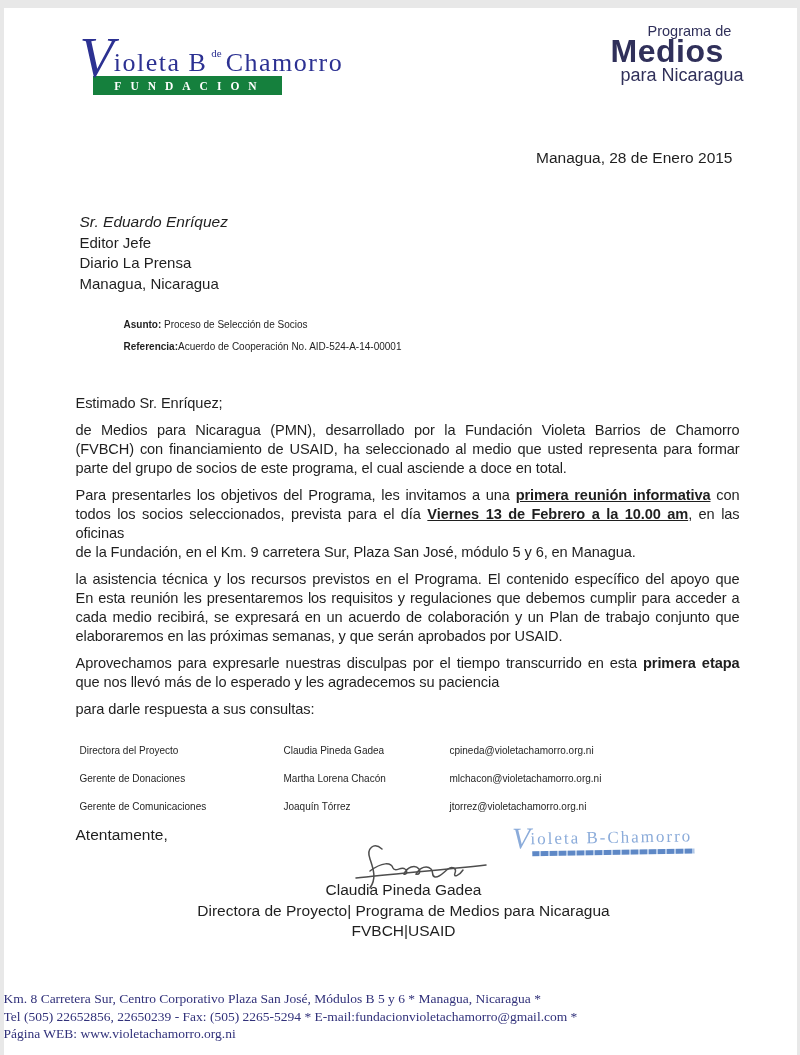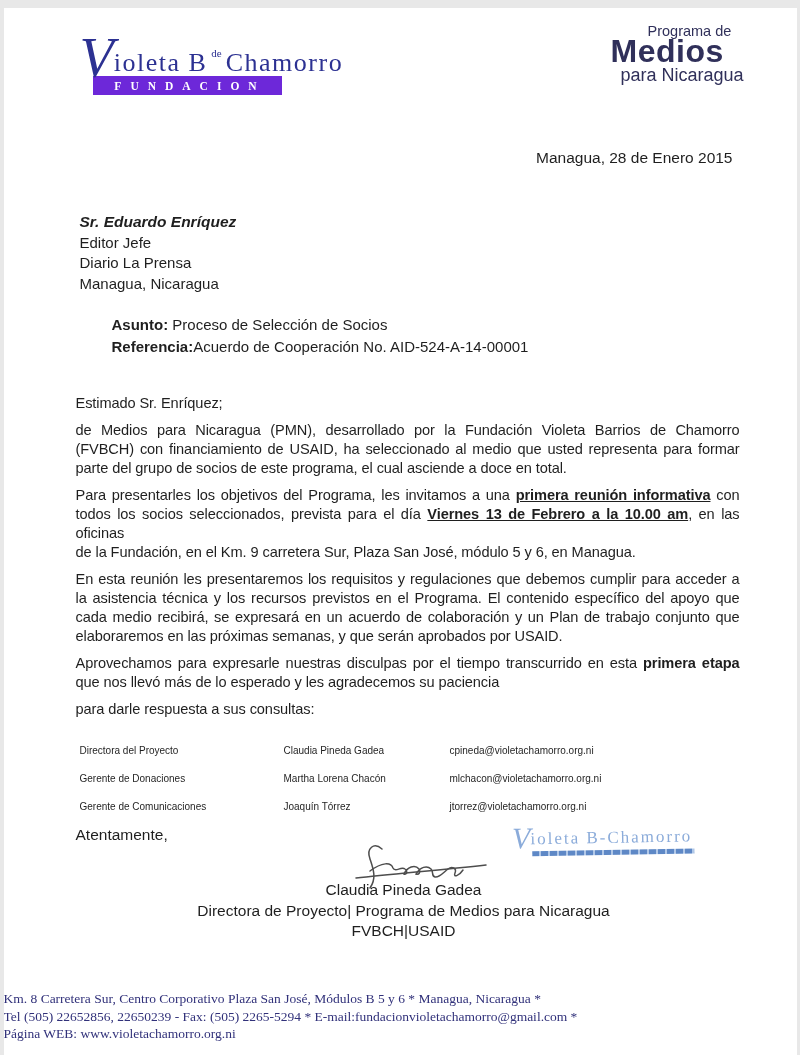--- a/index.html
+++ b/index.html
@@ -7,34 +7,34 @@
     position:relative;width:793px;height:1055px;margin:8px auto;background:#ffffff;
     font-family:"Liberation Sans",sans-serif;color:#1f1f1f;overflow:hidden;
   }
   
   .logo-left{position:absolute;left:76px;top:16px;color:#2c3192;}
   .vbc-name{white-space:nowrap;line-height:1;}
   .script-v{font-family:"Liberation Serif",serif;font-style:italic;font-size:56px;line-height:1;display:inline-block;transform:translateY(6px);}
   .vbc-rest,.vbc-sur{font-family:"Liberation Serif",serif;font-size:26px;letter-spacing:1.5px;}
   .vbc-de{font-family:"Liberation Serif",serif;font-size:11px;vertical-align:14px;margin:0 4px;}
   .vbc-bar{
-    margin-top:-4px;margin-left:13px;width:183px;background:#6d28d9;color:#ffffff;
+    margin-top:-4px;margin-left:13px;width:183px;background:#15803d;color:#ffffff;
     font-family:"Liberation Serif",serif;font-weight:bold;font-size:11.5px;
     letter-spacing:9px;text-align:center;padding:4px 0 3px 6px;
   }
   
   .logo-right{position:absolute;left:597px;top:16px;color:#30305a;line-height:1;}
   .pm-line1{font-size:14.5px;margin-left:47px;}
   .pm-line2{font-size:32px;font-weight:bold;margin-left:10px;margin-top:-4px;letter-spacing:0.5px;}
   .pm-line3{font-size:18px;margin-left:20px;margin-top:-1px;}
   
   .date-line{position:absolute;top:141px;right:64px;font-size:15.5px;}
   .recipient{position:absolute;left:76px;top:204px;font-size:15px;line-height:20.5px;}
-  .recipient-name{font-weight:bold;font-style:italic;font-size:15.5px;}
-  .subject{position:absolute;left:108px;top:306px;font-size:15px;line-height:21.5px;}
+  .recipient-name{font-weight:normal;font-style:italic;font-size:15.5px;}
+  .subject{position:absolute;left:120px;top:306px;font-size:10px;line-height:21.5px;}
   .subject .lbl{font-weight:bold;}
   .body-text{position:absolute;left:72px;top:386px;width:664px;font-size:14.6px;line-height:19px;letter-spacing:-0.1px;}
   .salutation{margin-bottom:8px;}
   .para{margin-bottom:8px;}
   .bline{text-align:justify;text-align-last:justify;}
   .bline.last{text-align:center;text-align-last:left;}
   .b{font-weight:bold;}
   .u{text-decoration:underline;}
   .contacts{position:absolute;left:76px;top:733px;display:grid;grid-template-columns:204px 166px 1fr;row-gap:9px;font-size:10px;line-height:19px;width:560px;}
   .closing{position:absolute;left:72px;top:818px;font-size:15.5px;}
@@ -95,22 +95,22 @@
           <div class="bline"><span>de Medios para Nicaragua (PMN), desarrollado por la Fundación Violeta Barrios de Chamorro</span></div>
           <div class="bline"><span>(FVBCH) con financiamiento de USAID, ha seleccionado al medio que usted representa para formar</span></div>
           <div class="bline last"><span>parte del grupo de socios de este programa, el cual asciende a doce en total.</span></div>
         </div>
         <div class="para">
           <div class="bline"><span>Para presentarles los objetivos del Programa, les invitamos a una </span><span class="b u">primera reunión informativa</span><span> con</span></div>
           <div class="bline"><span>todos los socios seleccionados, prevista para el día </span><span class="b u">Viernes 13 de Febrero a la 10.00 am</span><span>, en las oficinas</span></div>
           <div class="bline last"><span>de la Fundación, en el Km. 9 carretera Sur, Plaza San José, módulo 5 y 6, en Managua.</span></div>
         </div>
         <div class="para">
+          <div class="bline"><span>la asistencia técnica y los recursos previstos en el Programa. El contenido específico del apoyo que</span></div>
           <div class="bline"><span>En esta reunión les presentaremos los requisitos y regulaciones que debemos cumplir para acceder a</span></div>
-          <div class="bline"><span>la asistencia técnica y los recursos previstos en el Programa. El contenido específico del apoyo que</span></div>
           <div class="bline"><span>cada medio recibirá, se expresará en un acuerdo de colaboración y un Plan de trabajo conjunto que</span></div>
           <div class="bline last"><span>elaboraremos en las próximas semanas, y que serán aprobados por USAID.</span></div>
         </div>
         <div class="para">
           <div class="bline"><span>Aprovechamos para expresarle nuestras disculpas por el tiempo transcurrido en esta </span><span class="b">primera etapa</span></div>
           <div class="bline last"><span>que nos llevó más de lo esperado y les agradecemos su paciencia</span></div>
         </div>
         <div class="para">
           <div class="bline last"><span>para darle respuesta a sus consultas:</span></div>
         </div>

